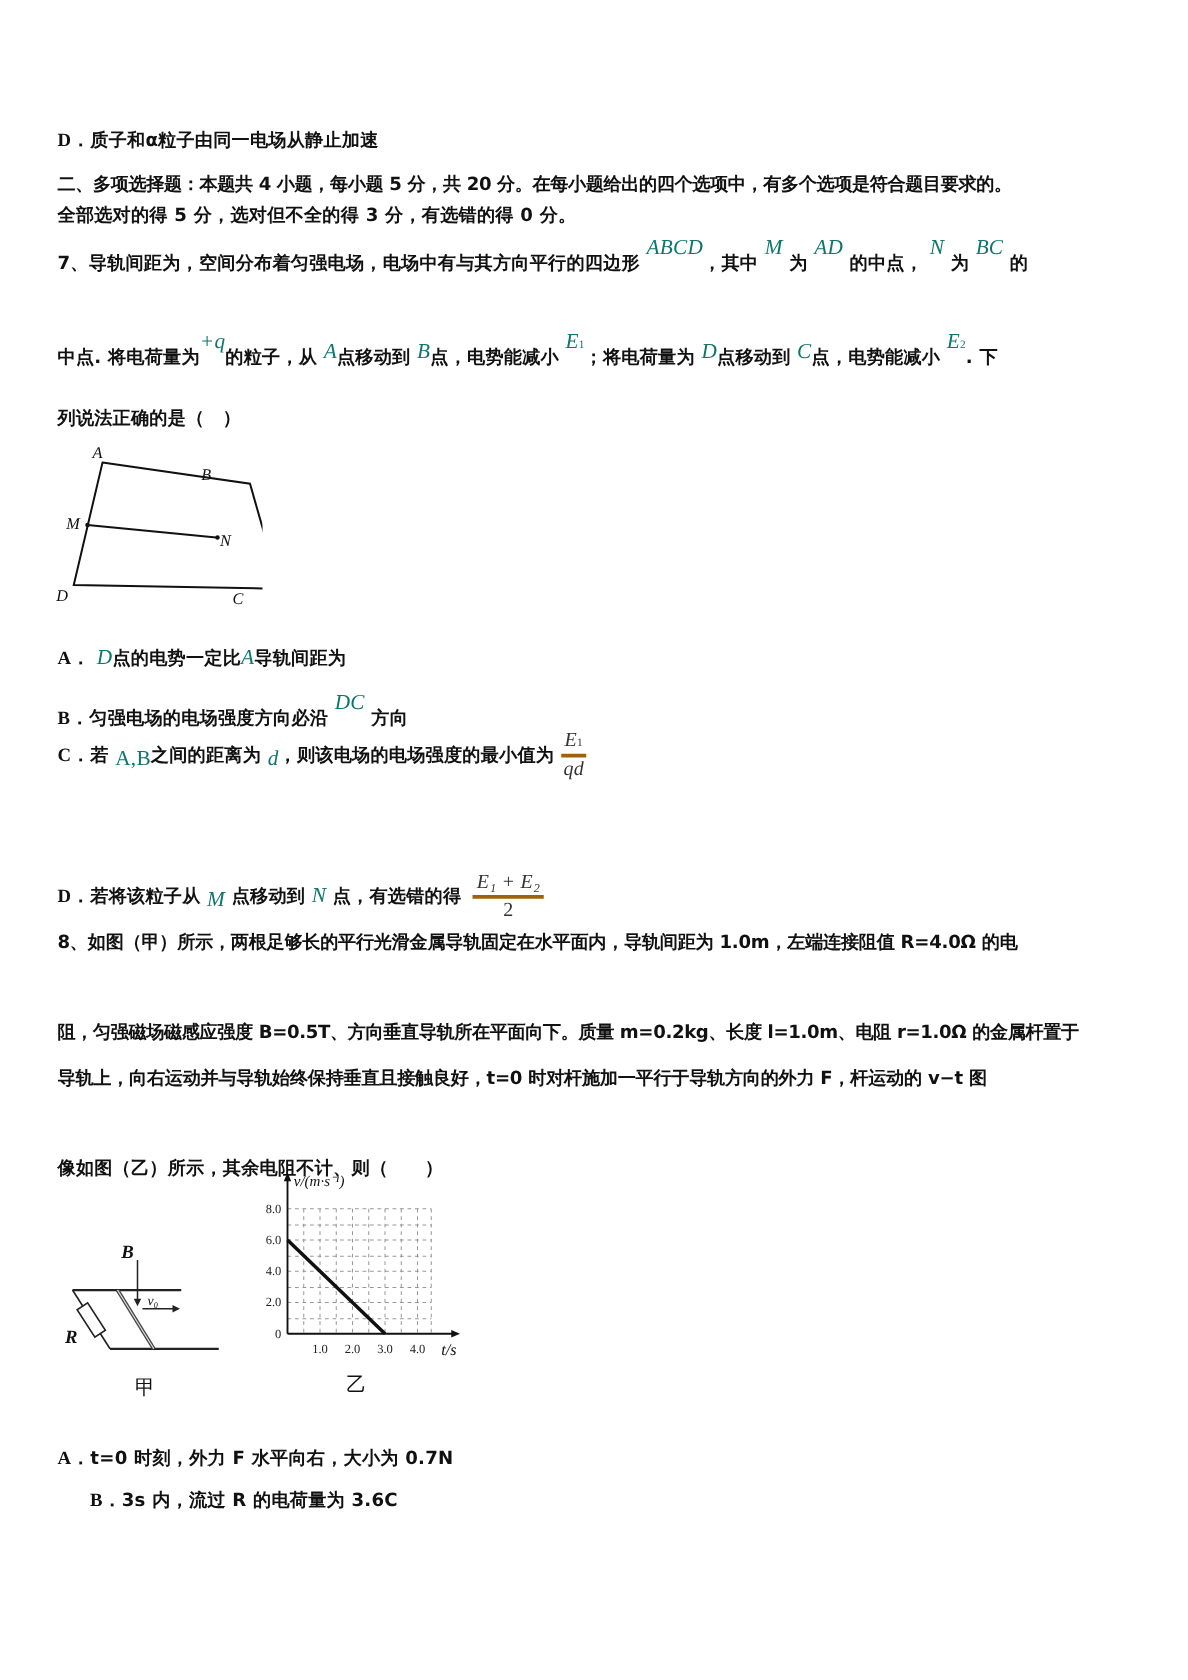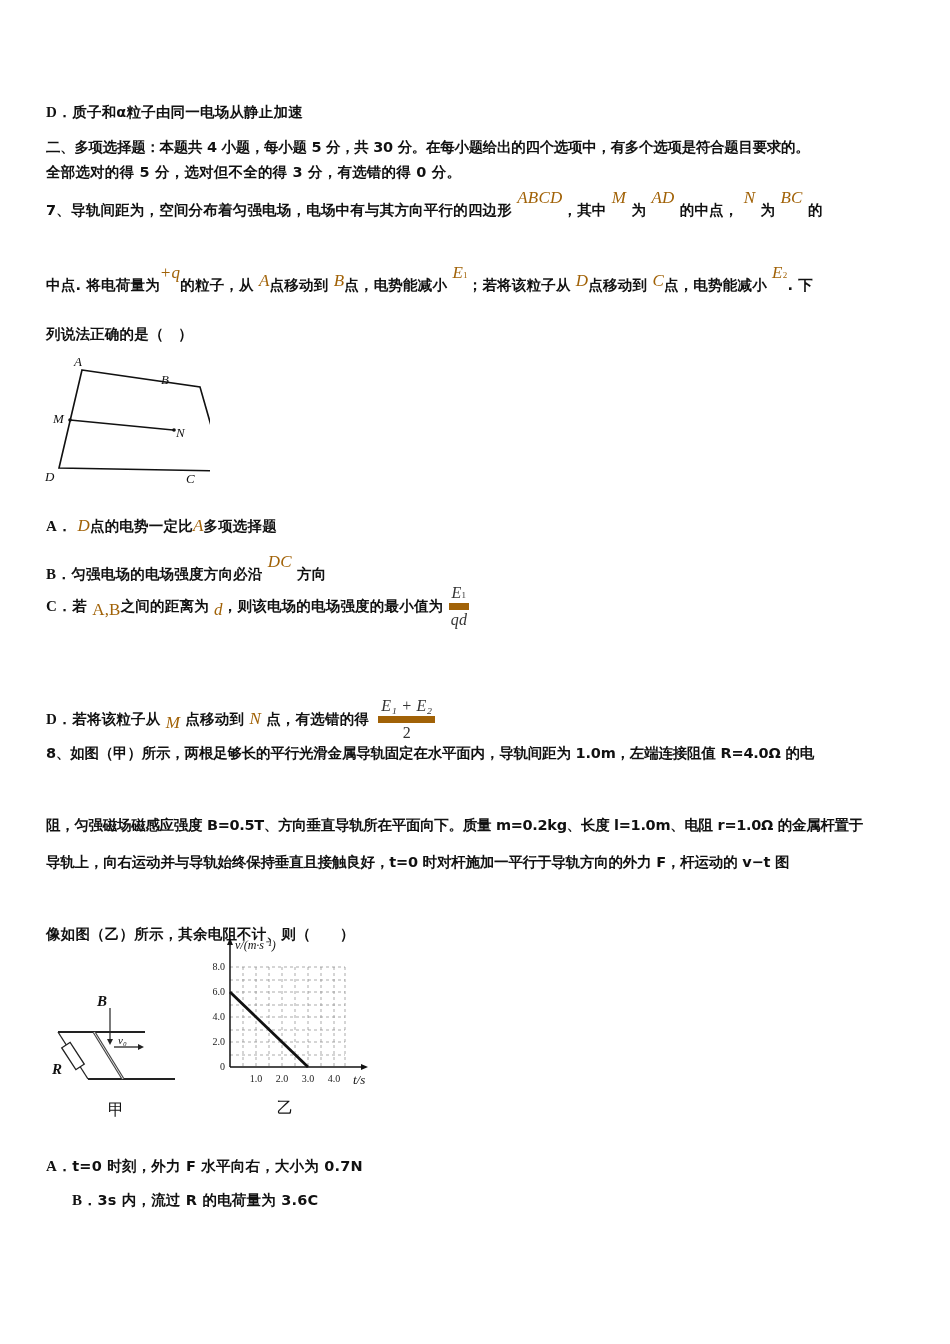--- a/index.html
+++ b/index.html
@@ -1,57 +1,57 @@
 <!DOCTYPE html>
 <html><head>
 <meta charset="utf-8">
 <style>
   html, body { margin: 0; padding: 0; background: #ffffff; }
   body { width: 950px; height: 1344px; position: relative; overflow: hidden;
          font-family: "DejaVu Sans", "Liberation Sans", sans-serif; color: #111; }
   .line { position: absolute; left: 46px; font-size: 14.5px; font-weight: bold; white-space: nowrap; letter-spacing: 0.2px; }
-  .m { font-family: "Liberation Serif", "DejaVu Serif", serif; font-style: italic; font-weight: normal; font-size: 17px; color: #a16207; }
+  .m { font-family: "Liberation Serif", "DejaVu Serif", serif; font-style: italic; font-weight: normal; font-size: 17px; color: #0f766e; }
   .msup { position: relative; top: -12px; }
   .msub { font-size: 9px; font-style: normal; }
   .opt-label { font-family: "Liberation Serif", serif; font-weight: bold; font-size: 15px; }
   .frac { display: inline-block; vertical-align: middle; text-align: center; font-family: "Liberation Serif", serif; font-style: italic; font-weight: normal; font-size: 16px; color: #333; }
-  .frac .num { display: block; border-bottom: 7px solid #a16207; padding: 0 3px 1px; }
+  .frac .num { display: block; border-bottom: 3px solid #a16207; padding: 0 3px 1px; }
   .frac .den { display: block; padding-top: 1px; }
   .frac .den.upright { font-style: normal; }
   .figure { position: absolute; }
   .caption { font-size: 16px; font-weight: normal; position: absolute; }
 </style>
 </head>
 <body>
 
 <div class="line" style="top:103px;">
   <span class="opt-label">D．</span><span>质子和α粒子由同一电场从静止加速</span>
 </div>
 
-<div class="line" style="top:138px; letter-spacing:-0.3px;">二、多项选择题：本题共 4 小题，每小题 5 分，共 30 分。在每小题给出的四个选项中，有多个选项是符合题目要求的。</div>
+<div class="line" style="top:138px; letter-spacing:-0.3px;">二、多项选择题：本题共 4 小题，每小题 5 分，共 20 分。在每小题给出的四个选项中，有多个选项是符合题目要求的。</div>
 <div class="line" style="top:163px;">全部选对的得 5 分，选对但不全的得 3 分，有选错的得 0 分。</div>
 
 <div class="line" style="top:200px;">
   <span>7、</span><span>导轨间距为，空间分布着匀强电场，电场中有与其方向平行的四边形</span>
   <span class="m msup">ABCD</span><span>，其中</span>
   <span class="m msup">M</span>
   <span>为</span>
   <span class="m msup">AD</span>
   <span>的中点，</span>
   <span class="m msup">N</span>
   <span>为</span>
   <span class="m msup">BC</span>
   <span>的</span>
 </div>
 
 <div class="line" style="top:275px;">
   <span>中点. 将电荷量为</span><span class="m msup">+q</span><span>的粒子，从</span>
   <span class="m" style="position:relative;top:-4px;">A</span><span>点移动到</span>
   <span class="m" style="position:relative;top:-4px;">B</span><span>点，电势能减小</span>
-  <span class="m msup"><span>E</span><span class="msub">1</span></span><span>；若将该粒子从</span>
+  <span class="m msup"><span>E</span><span class="msub">1</span></span><span>；将电荷量为</span>
   <span class="m" style="position:relative;top:-4px;">D</span><span>点移动到</span>
   <span class="m" style="position:relative;top:-4px;">C</span><span>点，电势能减小</span>
   <span class="m msup"><span>E</span><span class="msub">2</span></span><span>. 下</span>
 </div>
 
 <div class="line" style="top:325px;">列说法正确的是（　）</div>
 
 <div class="figure" style="left:40px; top:350px; width:170px; height:145px;">
   <svg width="170" height="145" viewBox="0 0 170 145">
     <polyline points="42,20 160,37 183,0" fill="none" stroke="none"></polyline>
@@ -63,21 +63,21 @@
     <text x="121" y="34" font-family="Liberation Serif, serif" font-style="italic" font-size="13" fill="#111">B</text>
     <text x="13" y="73" font-family="Liberation Serif, serif" font-style="italic" font-size="13" fill="#111">M</text>
     <text x="136" y="87" font-family="Liberation Serif, serif" font-style="italic" font-size="13" fill="#111">N</text>
     <text x="5" y="131" font-family="Liberation Serif, serif" font-style="italic" font-size="13" fill="#111">D</text>
     <text x="146" y="133" font-family="Liberation Serif, serif" font-style="italic" font-size="13" fill="#111">C</text>
   </svg>
 </div>
 
 <div class="line" style="top:516px;">
   <span class="opt-label">A．</span>
-  <span class="m">D</span><span>点的电势一定比</span><span class="m">A</span><span>多项选择题</span>
+  <span class="m">D</span><span>点的电势一定比</span><span class="m">A</span><span>导轨间距为</span>
 </div>
 
 <div class="line" style="top:564px;">
   <span class="opt-label">B．</span><span>匀强电场的电场强度方向必沿</span>
   <span class="m msup">DC</span>
   <span>方向</span>
 </div>
 
 <div class="line" style="top:584px;">
   <span class="opt-label">C．</span><span>若</span>

